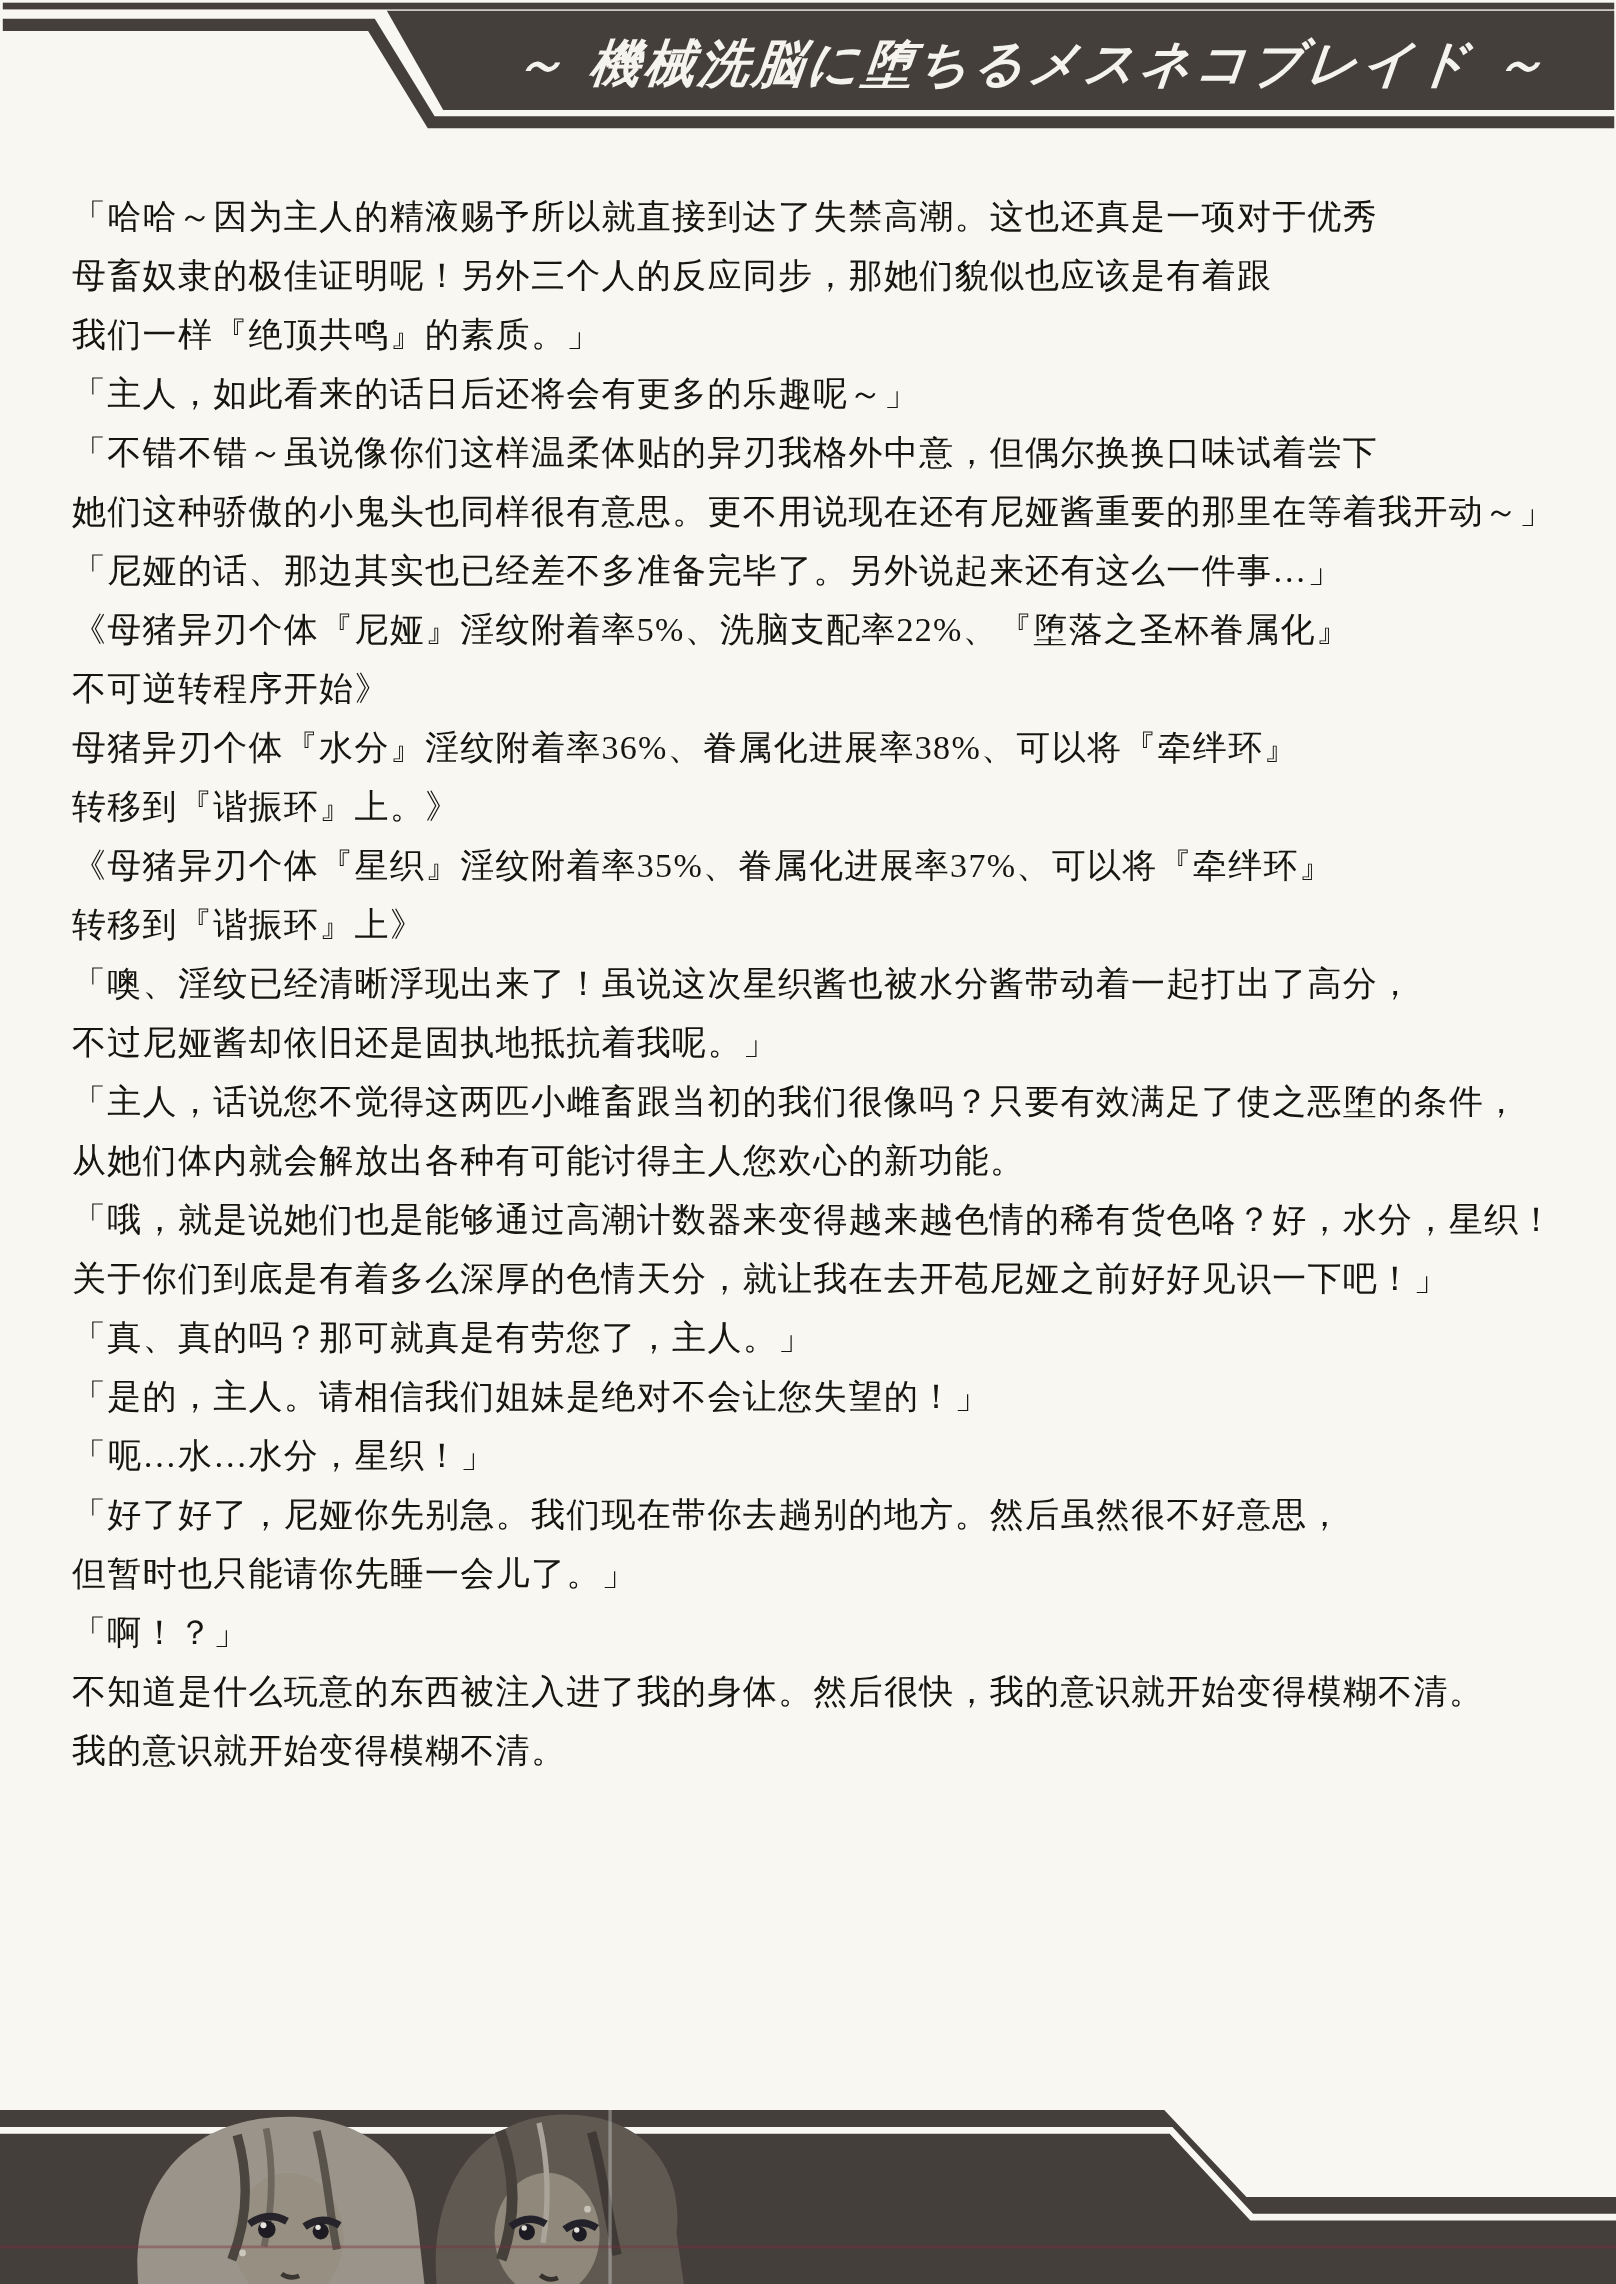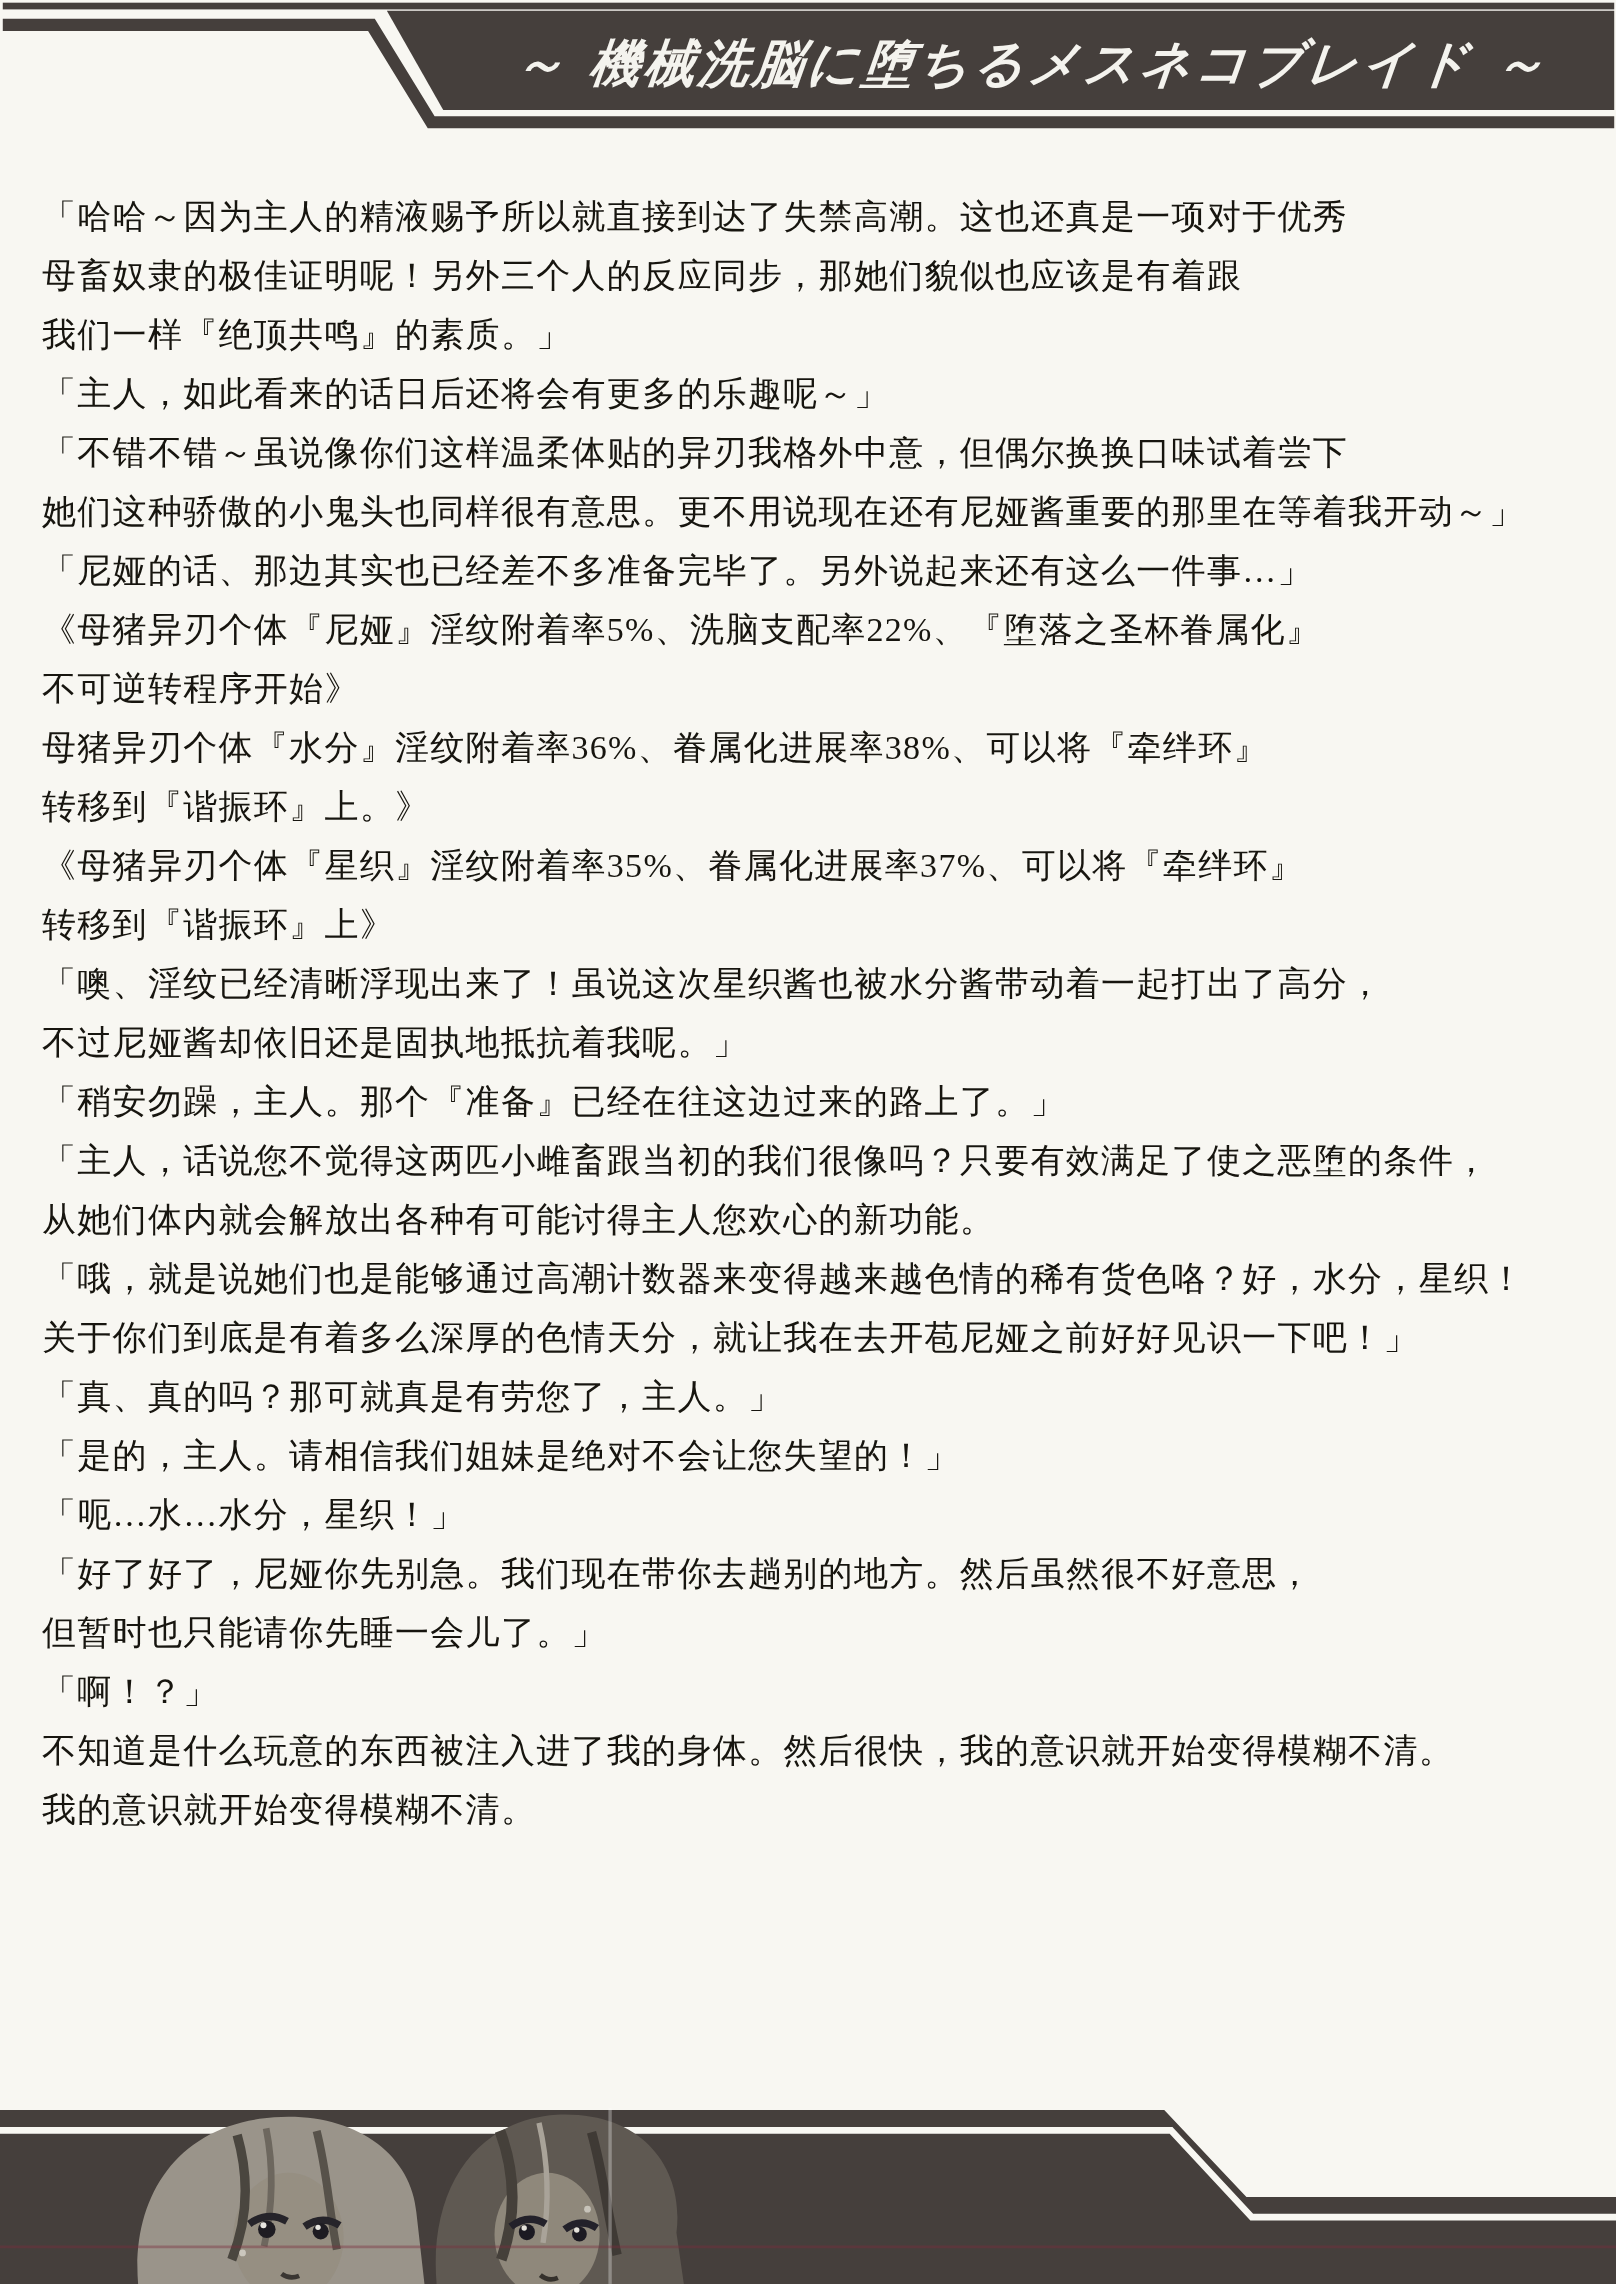--- a/index.html
+++ b/index.html
@@ -24,20 +24,21 @@
     white-space:nowrap;
   }
   
   .story{
     position:absolute;top:187px;left:42px;right:20px;
     color:#17150f;
   }
   .story .line{
     font-size:34px;line-height:59px;letter-spacing:1.3px;
     white-space:nowrap;
+    margin-left:30px;
   }
   
   .footer-svg{position:absolute;left:0;top:2108px;display:block;}
 </style>
 </head>
 <body>
 
 <div class="page">
 
   <svg class="header-svg" width="1617" height="141" viewBox="0 0 2400 210">
@@ -60,21 +61,20 @@
       <div class="line">她们这种骄傲的小鬼头也同样很有意思。更不用说现在还有尼娅酱重要的那里在等着我开动～」</div>
       <div class="line">「尼娅的话、那边其实也已经差不多准备完毕了。另外说起来还有这么一件事…」</div>
       <div class="line">《母猪异刃个体『尼娅』淫纹附着率5%、洗脑支配率22%、『堕落之圣杯眷属化』</div>
       <div class="line">不可逆转程序开始》</div>
       <div class="line">母猪异刃个体『水分』淫纹附着率36%、眷属化进展率38%、可以将『牵绊环』</div>
       <div class="line">转移到『谐振环』上。》</div>
       <div class="line">《母猪异刃个体『星织』淫纹附着率35%、眷属化进展率37%、可以将『牵绊环』</div>
       <div class="line">转移到『谐振环』上》</div>
       <div class="line">「噢、淫纹已经清晰浮现出来了！虽说这次星织酱也被水分酱带动着一起打出了高分，</div>
       <div class="line">不过尼娅酱却依旧还是固执地抵抗着我呢。」</div>
-      <div class="line">「稍安勿躁，主人。那个『准备』已经在往这边过来的路上了。」</div>
       <div class="line">「主人，话说您不觉得这两匹小雌畜跟当初的我们很像吗？只要有效满足了使之恶堕的条件，</div>
       <div class="line">从她们体内就会解放出各种有可能讨得主人您欢心的新功能。</div>
       <div class="line">「哦，就是说她们也是能够通过高潮计数器来变得越来越色情的稀有货色咯？好，水分，星织！</div>
       <div class="line">关于你们到底是有着多么深厚的色情天分，就让我在去开苞尼娅之前好好见识一下吧！」</div>
       <div class="line">「真、真的吗？那可就真是有劳您了，主人。」</div>
       <div class="line">「是的，主人。请相信我们姐妹是绝对不会让您失望的！」</div>
       <div class="line">「呃…水…水分，星织！」</div>
       <div class="line">「好了好了，尼娅你先别急。我们现在带你去趟别的地方。然后虽然很不好意思，</div>
       <div class="line">但暂时也只能请你先睡一会儿了。」</div>
       <div class="line">「啊！？」</div>

